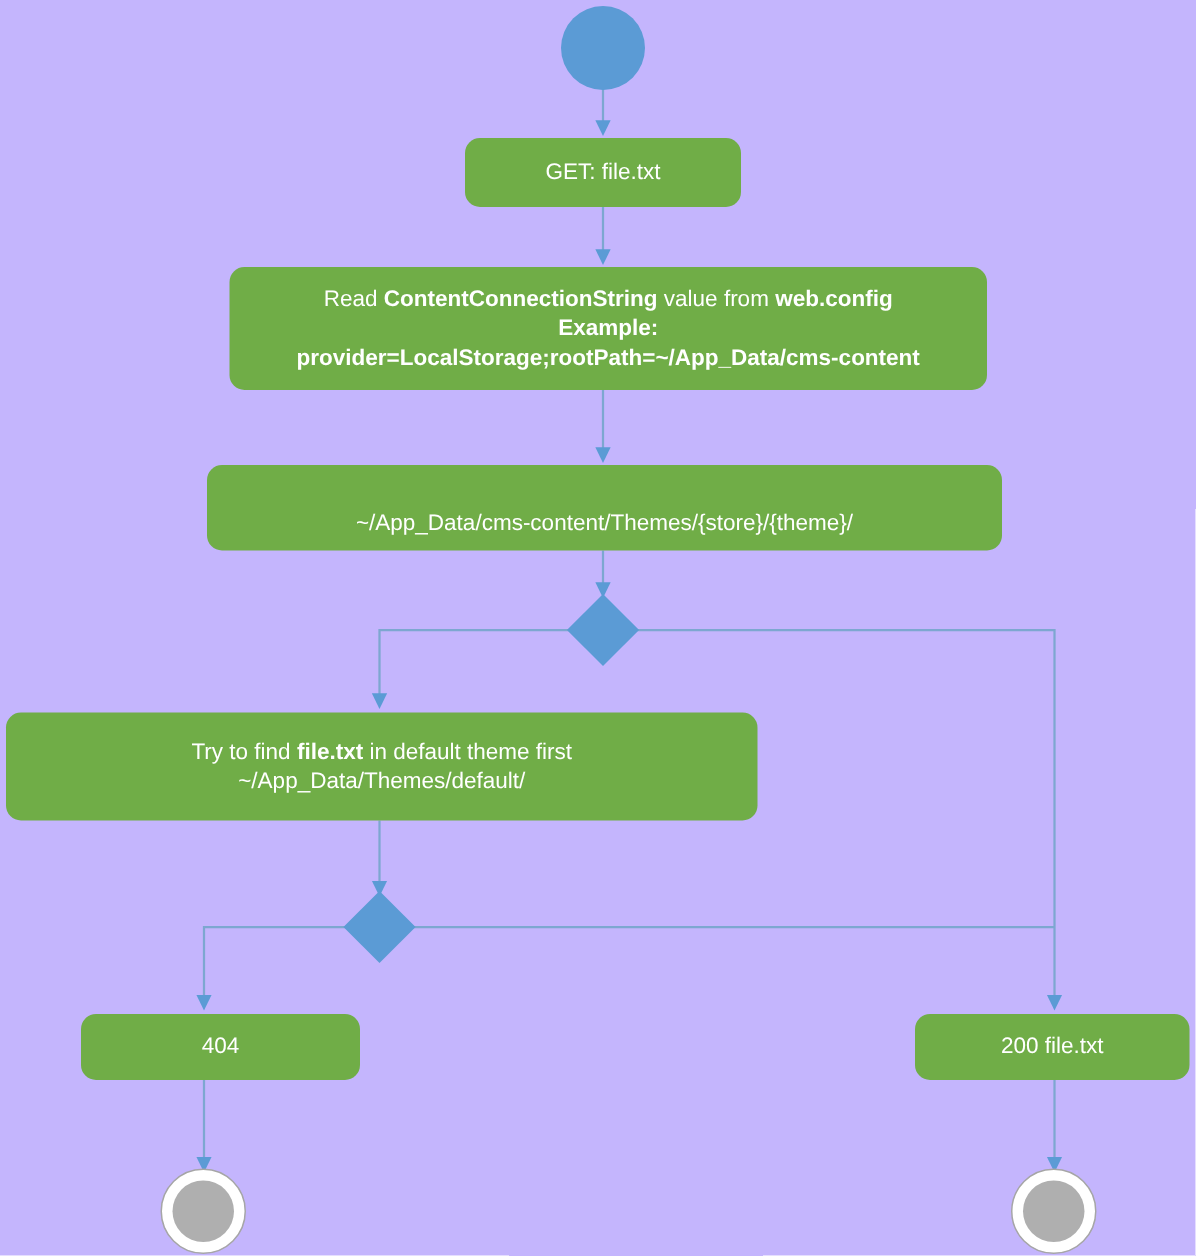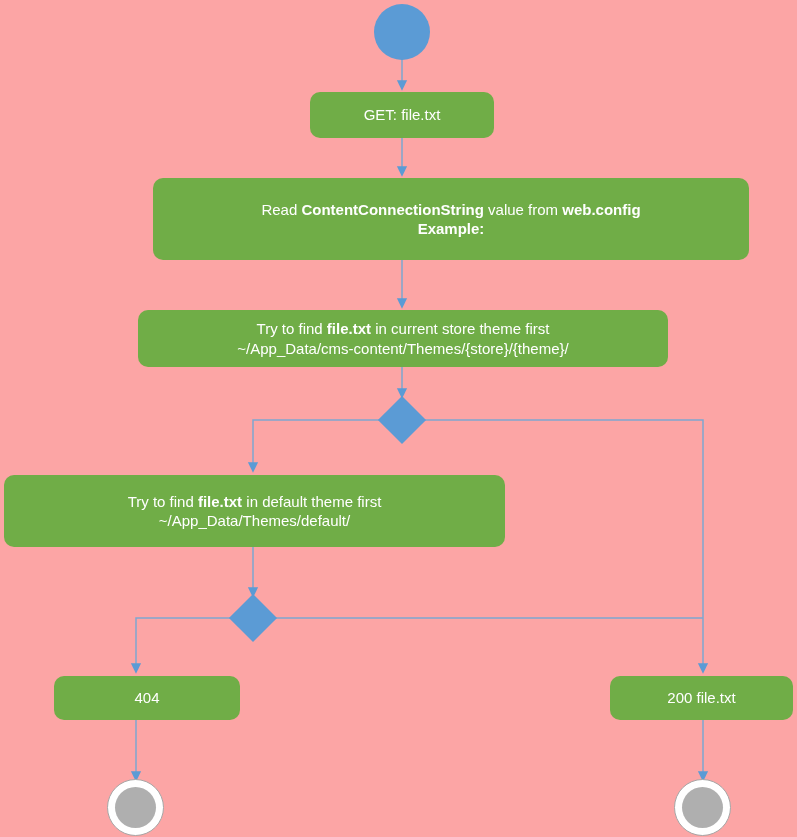--- a/index.html
+++ b/index.html
@@ -7,21 +7,21 @@
     padding: 0;
     background: #ffffff;
   }
   body {
     font-family: "Liberation Sans", sans-serif;
   }
   #canvas {
     position: relative;
     width: 797px;
     height: 837px;
-    background: #fca5a5;
+    background: #c4b5fd;
     overflow: hidden;
   }
   #edges {
     position: absolute;
     left: 0;
     top: 0;
     width: 797px;
     height: 837px;
   }
   .node {
@@ -110,30 +110,31 @@
       <line x1="703" y1="720" x2="703" y2="779" marker-end="url(#arrow)"></line>
     </g>
   </svg>
 
   <div class="node start-node" style="left:374px; top:4px; width:56px; height:56px;"></div>
 
   <div class="node process" style="left:310px; top:92px; width:184px; height:46px;">
     <span class="txt">GET:  file.txt</span>
   </div>
 
-  <div class="node process" style="left:153px; top:178px; width:596px; height:82px;">
+  <div class="node process" style="left:153px; top:178px; width:505px; height:82px;">
     <span class="txt">
       <span><span>Read </span><b>ContentConnectionString</b><span>  value  from </span><b>web.config</b></span><br>
       <b>Example:</b><br>
+      <b>provider=LocalStorage;rootPath=~/App_Data/cms-content</b>
     </span>
   </div>
 
   <div class="node process" style="left:138px; top:310px; width:530px; height:57px;">
     <span class="txt">
-      <span><span>Try to find </span><b>file.txt</b><span> in current  store theme first</span></span><br>
+      <br>
       <span>~/App_Data/cms-content/Themes/{store}/{theme}/</span>
     </span>
   </div>
 
   <div class="node decision" style="left:385px; top:403px; width:34px; height:34px;"></div>
 
   <div class="node process" style="left:4px; top:475px; width:501px; height:72px;">
     <span class="txt">
       <span><span>Try to find </span><b>file.txt</b><span> in default  theme first</span></span><br>
       <span>~/App_Data/Themes/default/</span>

